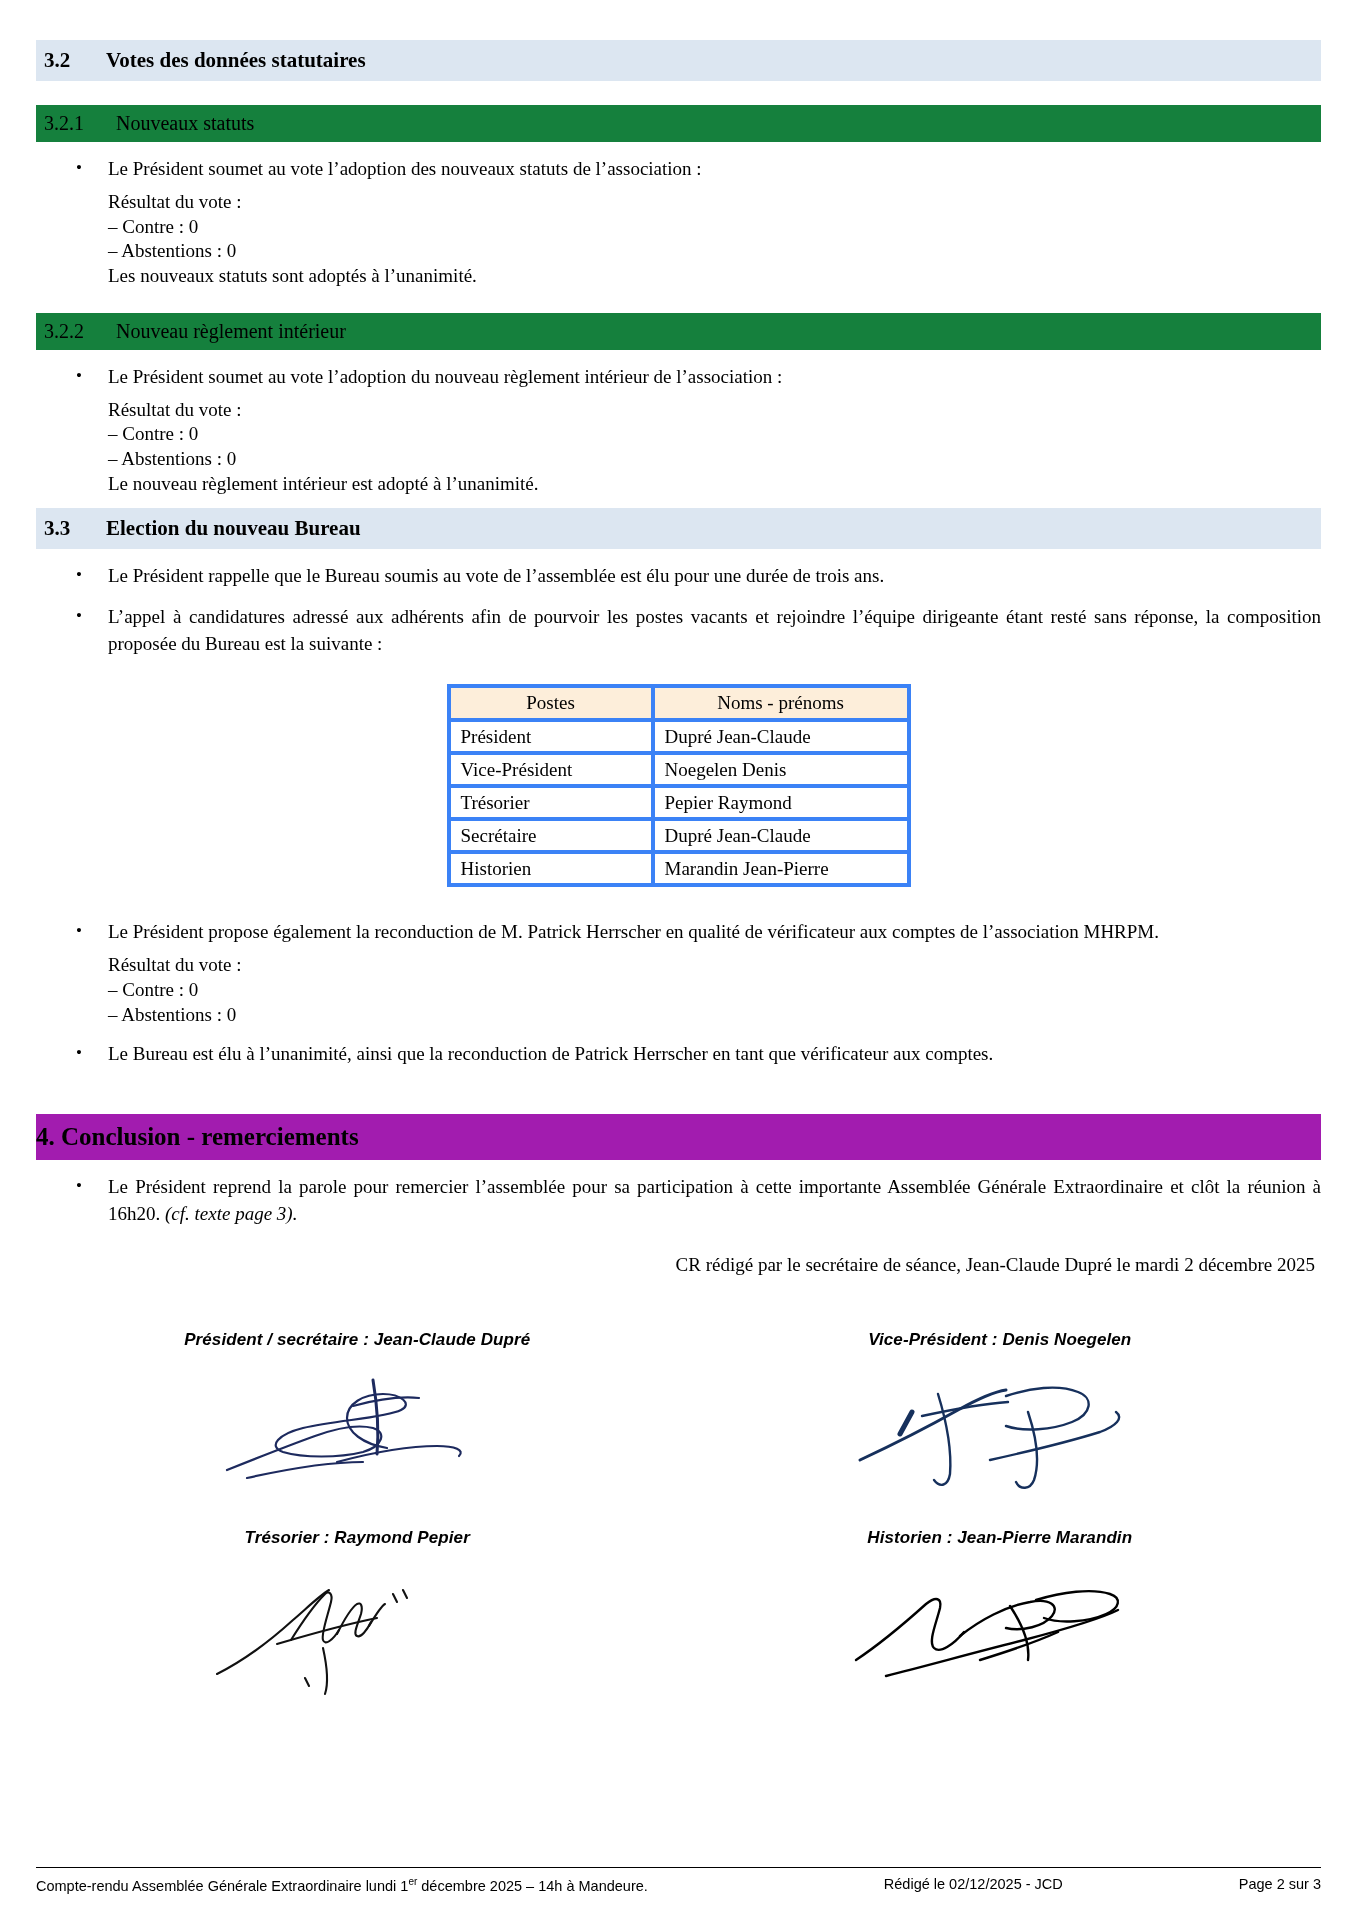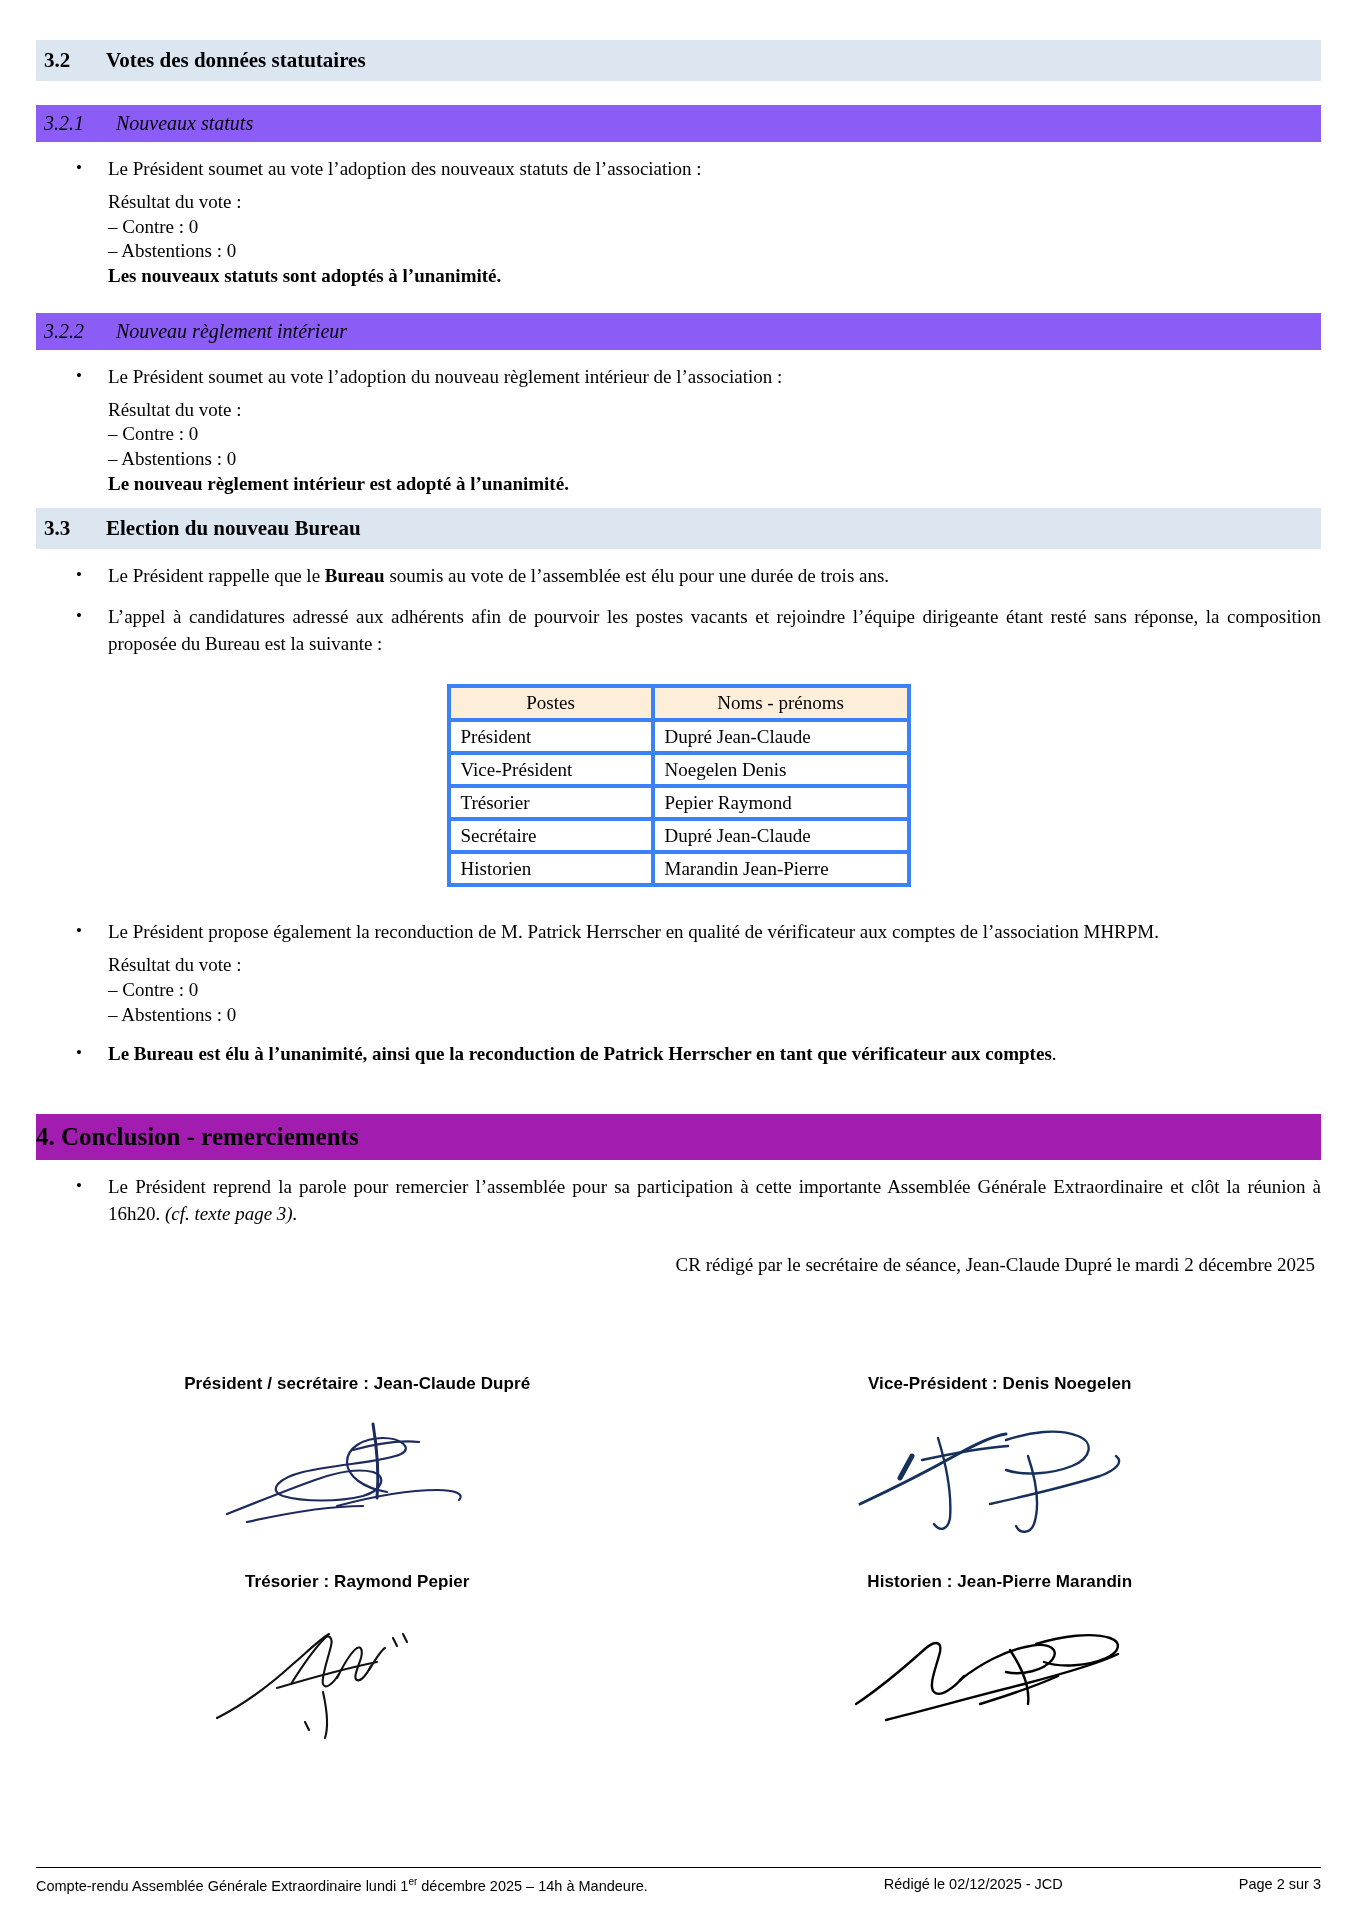--- a/index.html
+++ b/index.html
@@ -28,27 +28,26 @@
     font-weight: bold;
     font-size: 21px;
     padding: 8px 0 8px 8px;
     margin: 12px 0 0 0;
     display: flex;
     align-items: baseline;
   }
   .h2 .num { width: 62px; flex: none; }
 
   .h3 {
-    background: #8b5cf6;
+    background: #15803d;
     font-size: 20px;
     padding: 7px 0 7px 8px;
     margin: 24px 0 0 0;
     display: flex;
     align-items: baseline;
-    font-style: italic;
   }
   .h3 .num { width: 72px; flex: none; }
 
   .h1yellow {
     background: #a21caf;
     font-weight: bold;
     font-size: 25px;
     padding: 9px 0 9px 0;
     margin: 46px 0 0 0;
   }
@@ -75,21 +74,21 @@
     font-size: 17px;
   }
 
   .subblock {
     padding-left: 72px;
     font-size: 19px;
     line-height: 1.30;
     margin-top: 7px;
   }
   .subblock .line { white-space: nowrap; }
-  .strong { font-weight: bold; }
+  .strong { font-weight: normal; }
   .ital { font-style: italic; }
 
   
   .table-wrap {
     display: flex;
     justify-content: center;
     margin-top: 26px;
   }
   table.bureau {
     border-collapse: collapse;
@@ -110,24 +109,25 @@
 
   .signoff {
     text-align: right;
     font-size: 19px;
     margin-top: 26px;
     padding-right: 6px;
   }
 
   
   .sig-grid {
-    margin-top: 98px;
+    margin-top: 54px;
     display: grid;
     grid-template-columns: 1fr 1fr;
     row-gap: 10px;
+    font-style: italic;
   }
   .sig-cell { text-align: center; }
   .sig-label {
     font-family: "Liberation Sans", sans-serif;
     font-weight: bold;
     font-size: 17px;
     letter-spacing: 0.1px;
   }
   .sig-img { height: 150px; display: block; margin: 0 auto; }
 

